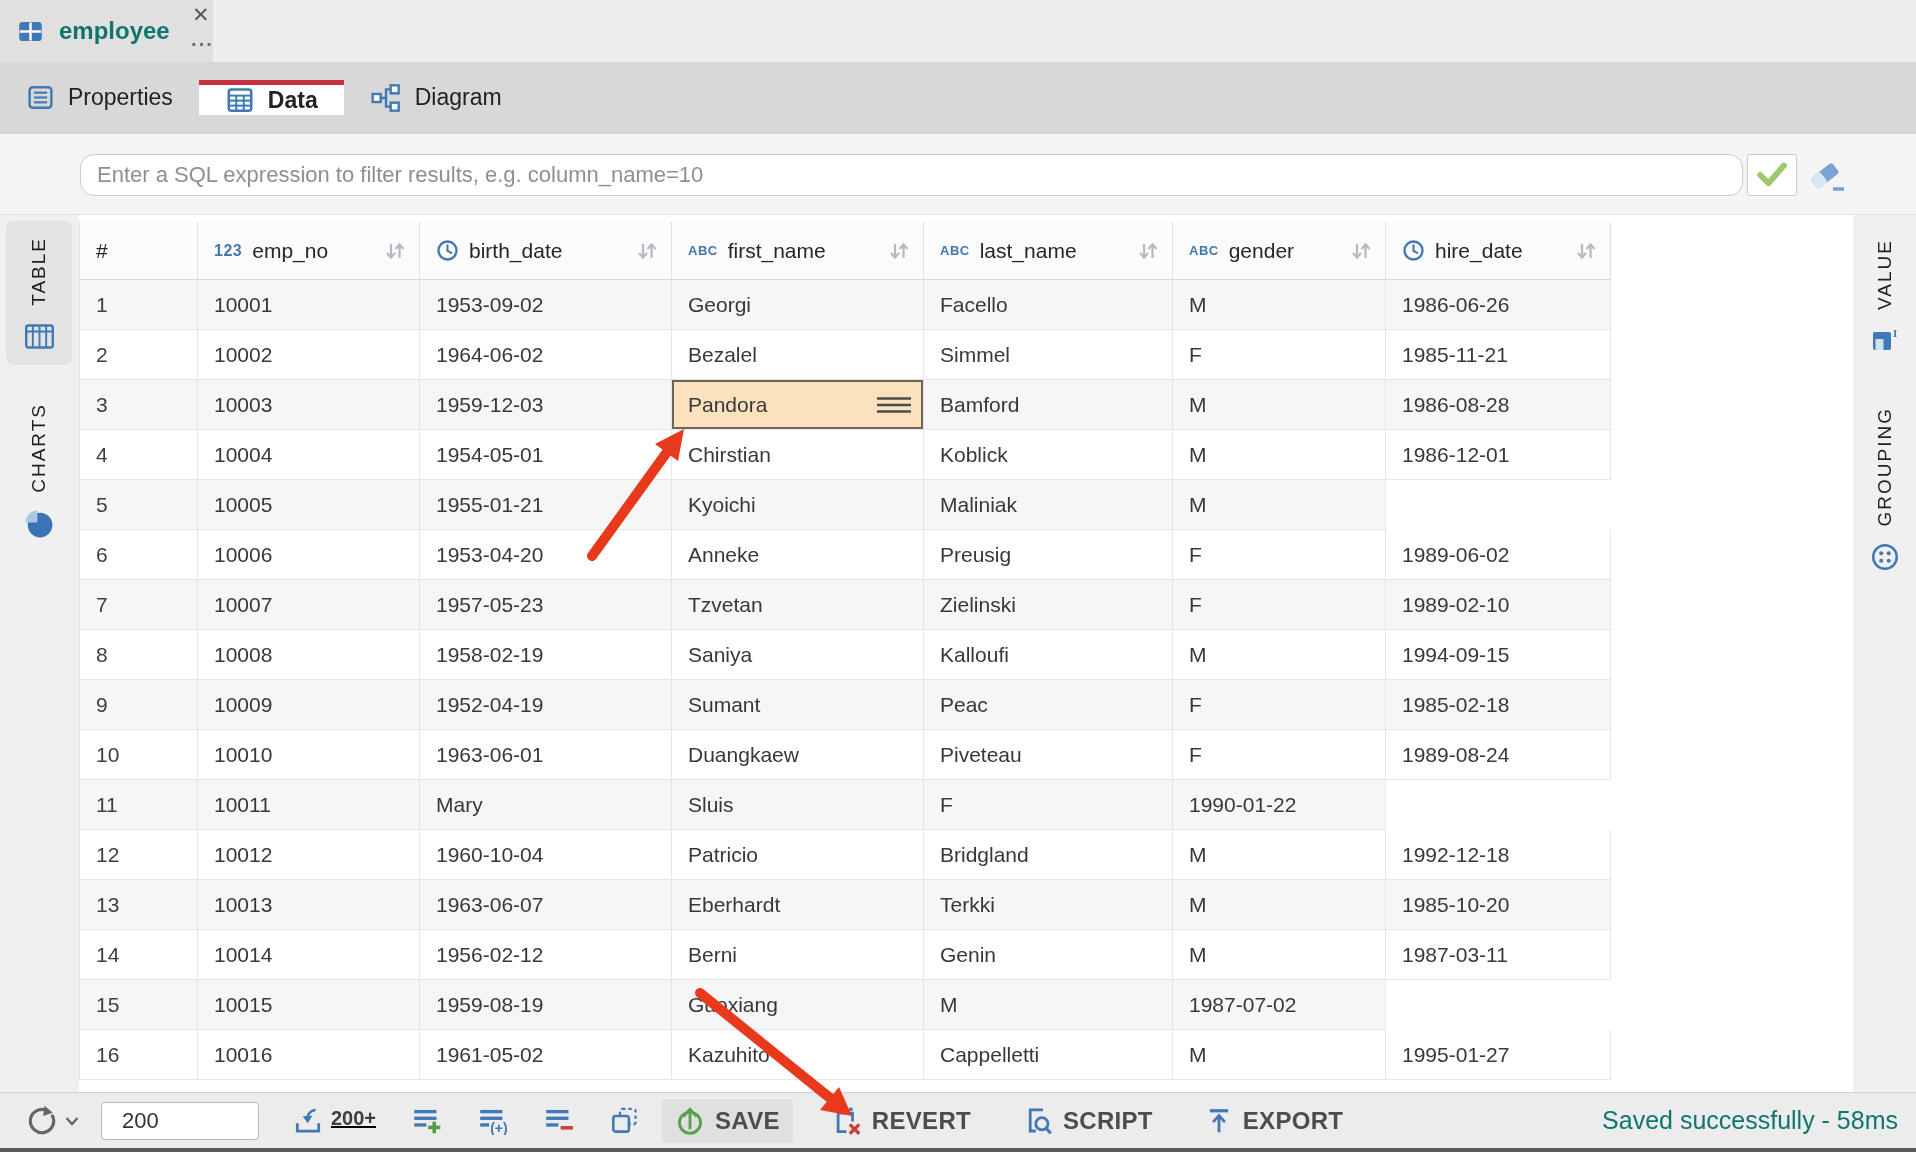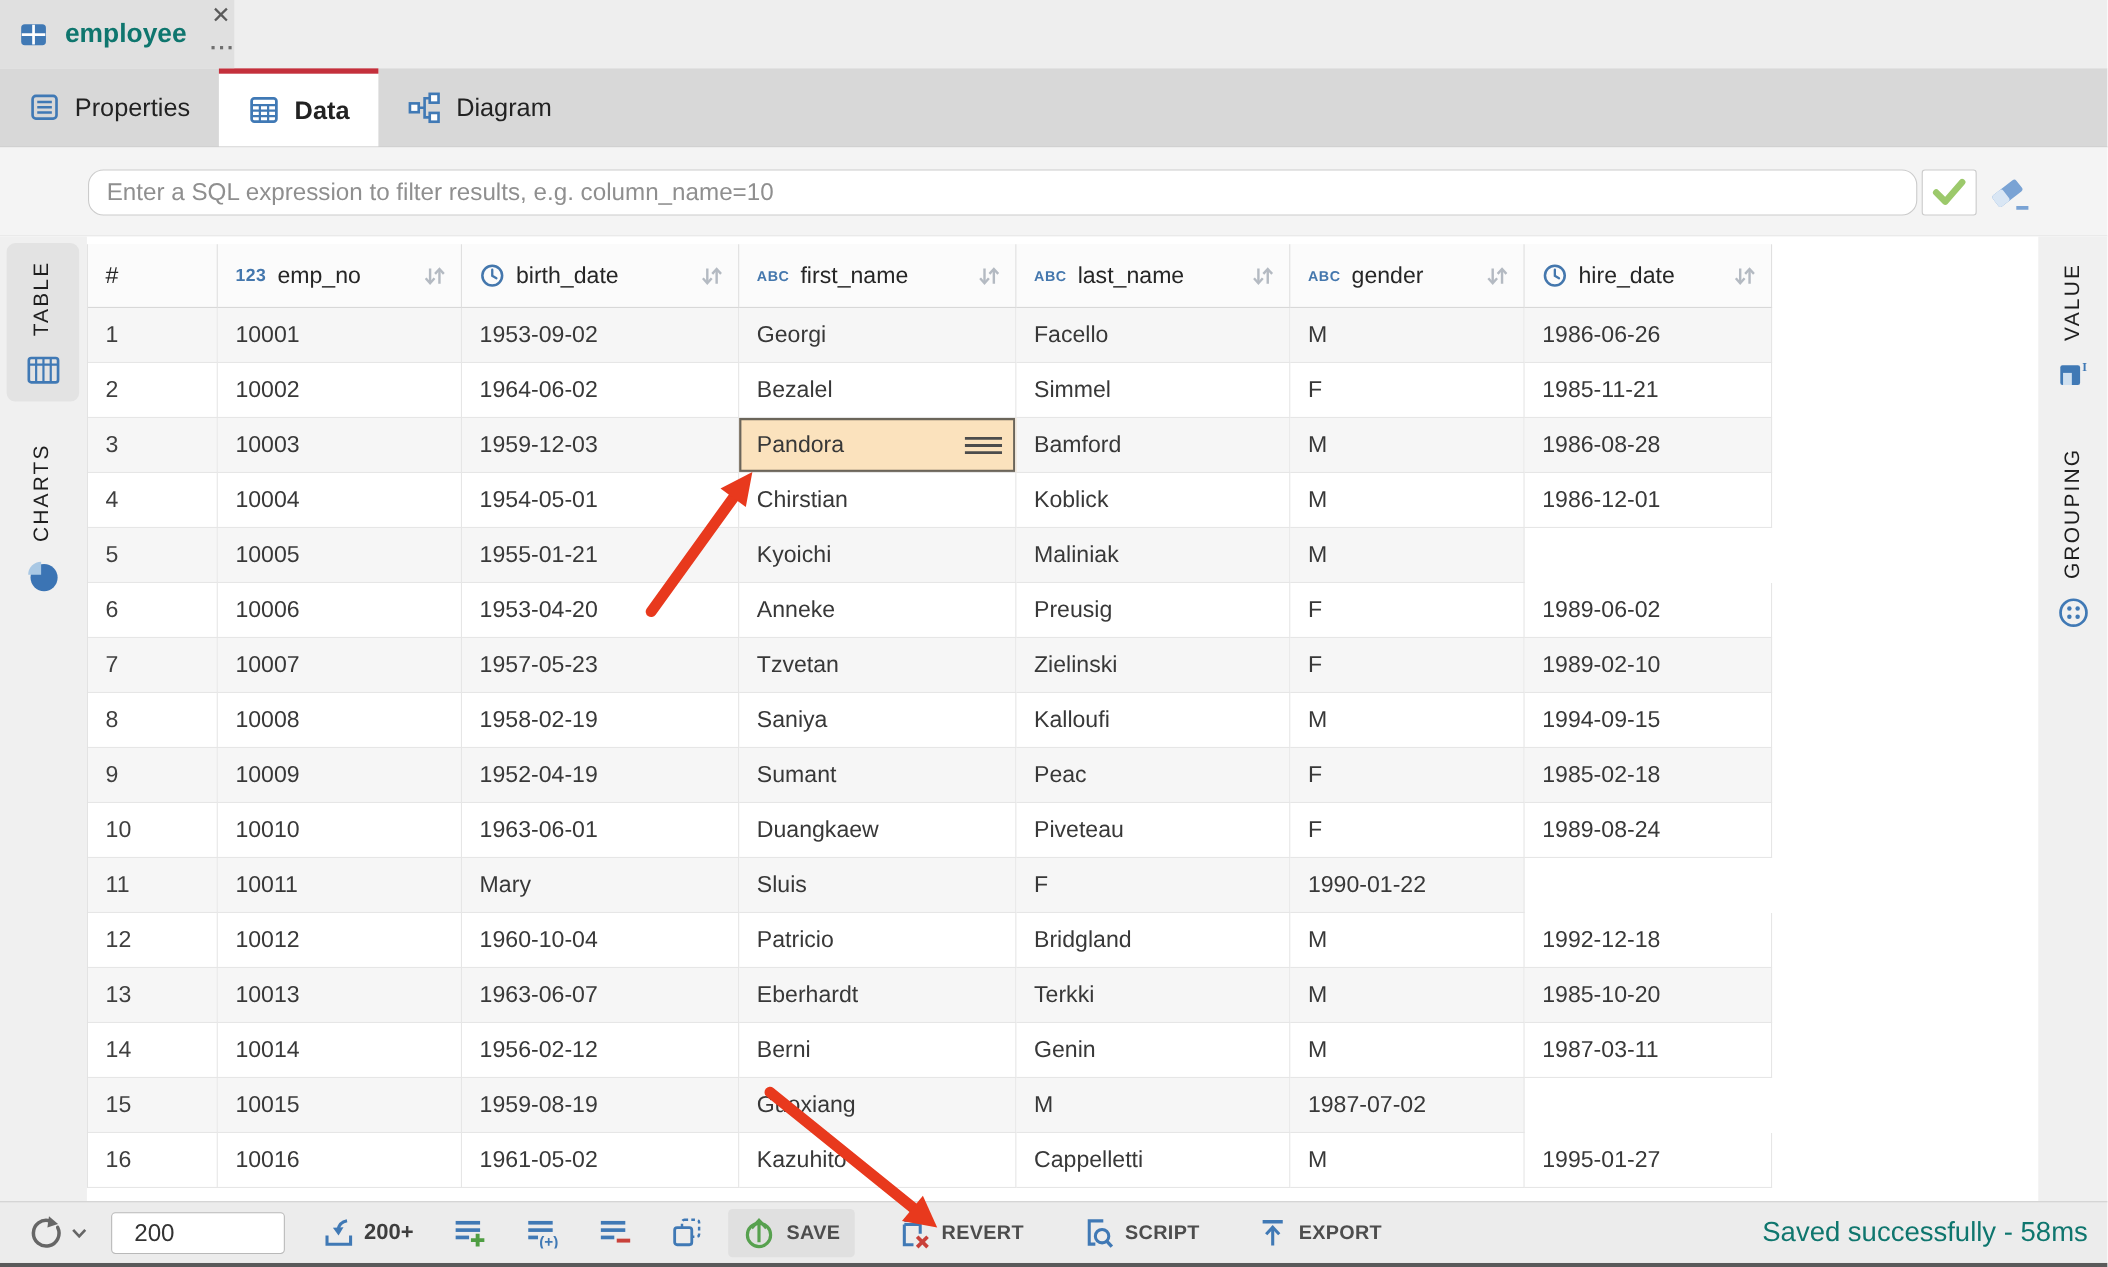--- a/index.html
+++ b/index.html
@@ -9,21 +9,21 @@
 
   
   .row1 { position:relative; height:62px; background:#eeeeee; }
   .editor-tab { position:absolute; left:0; top:0; width:213px; height:62px; background:#e0e0e0;
                 display:flex; align-items:center; gap:13px; padding-left:15px; cursor:default; }
   .editor-tab .title { font-size:24px; font-weight:700; color:#0f766e; }
   .tab-close { position:absolute; left:192px; top:1px; font-size:21px; color:#5a5a5a; line-height:28px; cursor:pointer; }
   .tab-more  { position:absolute; left:191px; top:33px; font-size:20px; font-weight:700; color:#6e6e6e; letter-spacing:1px; cursor:pointer; }
 
   
-  .row2 { height:72px; background:#d8d8d8; display:flex; border-bottom:1px solid #cfcfcf; }
+  .row2 { height:72px; background:#d8d8d8; display:flex; border-bottom:1px solid #cfcfcf;align-items:center; }
   .vtab2 { display:flex; align-items:center; gap:13px; padding:0 26px; font-size:23px; color:#222; cursor:pointer; }
   .vtab2.active { background:#fff; border-top:5px solid #c4303c; font-weight:700; }
 
   
   .filter-row { position:relative; height:81px; background:#f4f4f4; border-bottom:1px solid #e3e3e3; }
   .filter-input { position:absolute; left:80px; top:20px; width:1663px; height:42px; border:1px solid #cbcbcb;
                   border-radius:14px; background:#fff; font-size:22px; color:#444; padding:0 16px;
                   font-family:"Liberation Sans", sans-serif; outline:none; }
   .filter-input::placeholder { color:#8f8f8f; }
   .filter-apply { position:absolute; left:1747px; top:20px; width:50px; height:42px; background:#fff;
@@ -59,26 +59,26 @@
                  display:flex; align-items:center; line-height:normal; }
   .cell.edited .burger { margin-left:auto; margin-right:12px; }
 
   
   .toolbar { position:relative; height:56px; background:#ececec; border-top:1px solid #cfcfcf;
              display:flex; align-items:center; padding-left:25px; }
   .tb-group { display:flex; align-items:center; }
   .fetch-input { width:158px; height:38px; border:1px solid #b9b9b9; border-radius:4px; background:#fff;
                  font-size:22px; color:#333; padding-left:20px; margin-left:22px;
                  font-family:"Liberation Sans", sans-serif; outline:none; }
-  .fetch-more { display:flex; align-items:center; gap:8px; margin-left:34px; cursor:pointer; }
+  .fetch-more { display:flex; gap:8px; margin-left:34px; cursor:pointer;text-decoration:underline; }
   .fetch-more .lbl { font-size:20px; font-weight:700; color:#3e3e3e; }
   .tb-icon-btn { margin-left:36px; display:flex; align-items:center; cursor:pointer; }
   .tb-btn { display:flex; align-items:center; gap:10px; margin-left:26px; padding:7px 13px;
             border-radius:4px; cursor:pointer; }
-  .tb-btn .lbl { font-size:18px; font-weight:700; color:#4d4d4d; letter-spacing:0.3px; }
+  .tb-btn .lbl { font-size:24px; font-weight:700; color:#4d4d4d; letter-spacing:0.3px; }
   .tb-btn.save { background:#e0e0e0; margin-left:22px; }
   .status { margin-left:auto; margin-right:18px; font-size:25px; color:#0f766e; }
   .bottom-edge { height:4px; background:#5a5a5a; }
 
   
   .arrows { position:absolute; inset:0; pointer-events:none; z-index:40; }
 </style>
 </head>
 <body>
 

